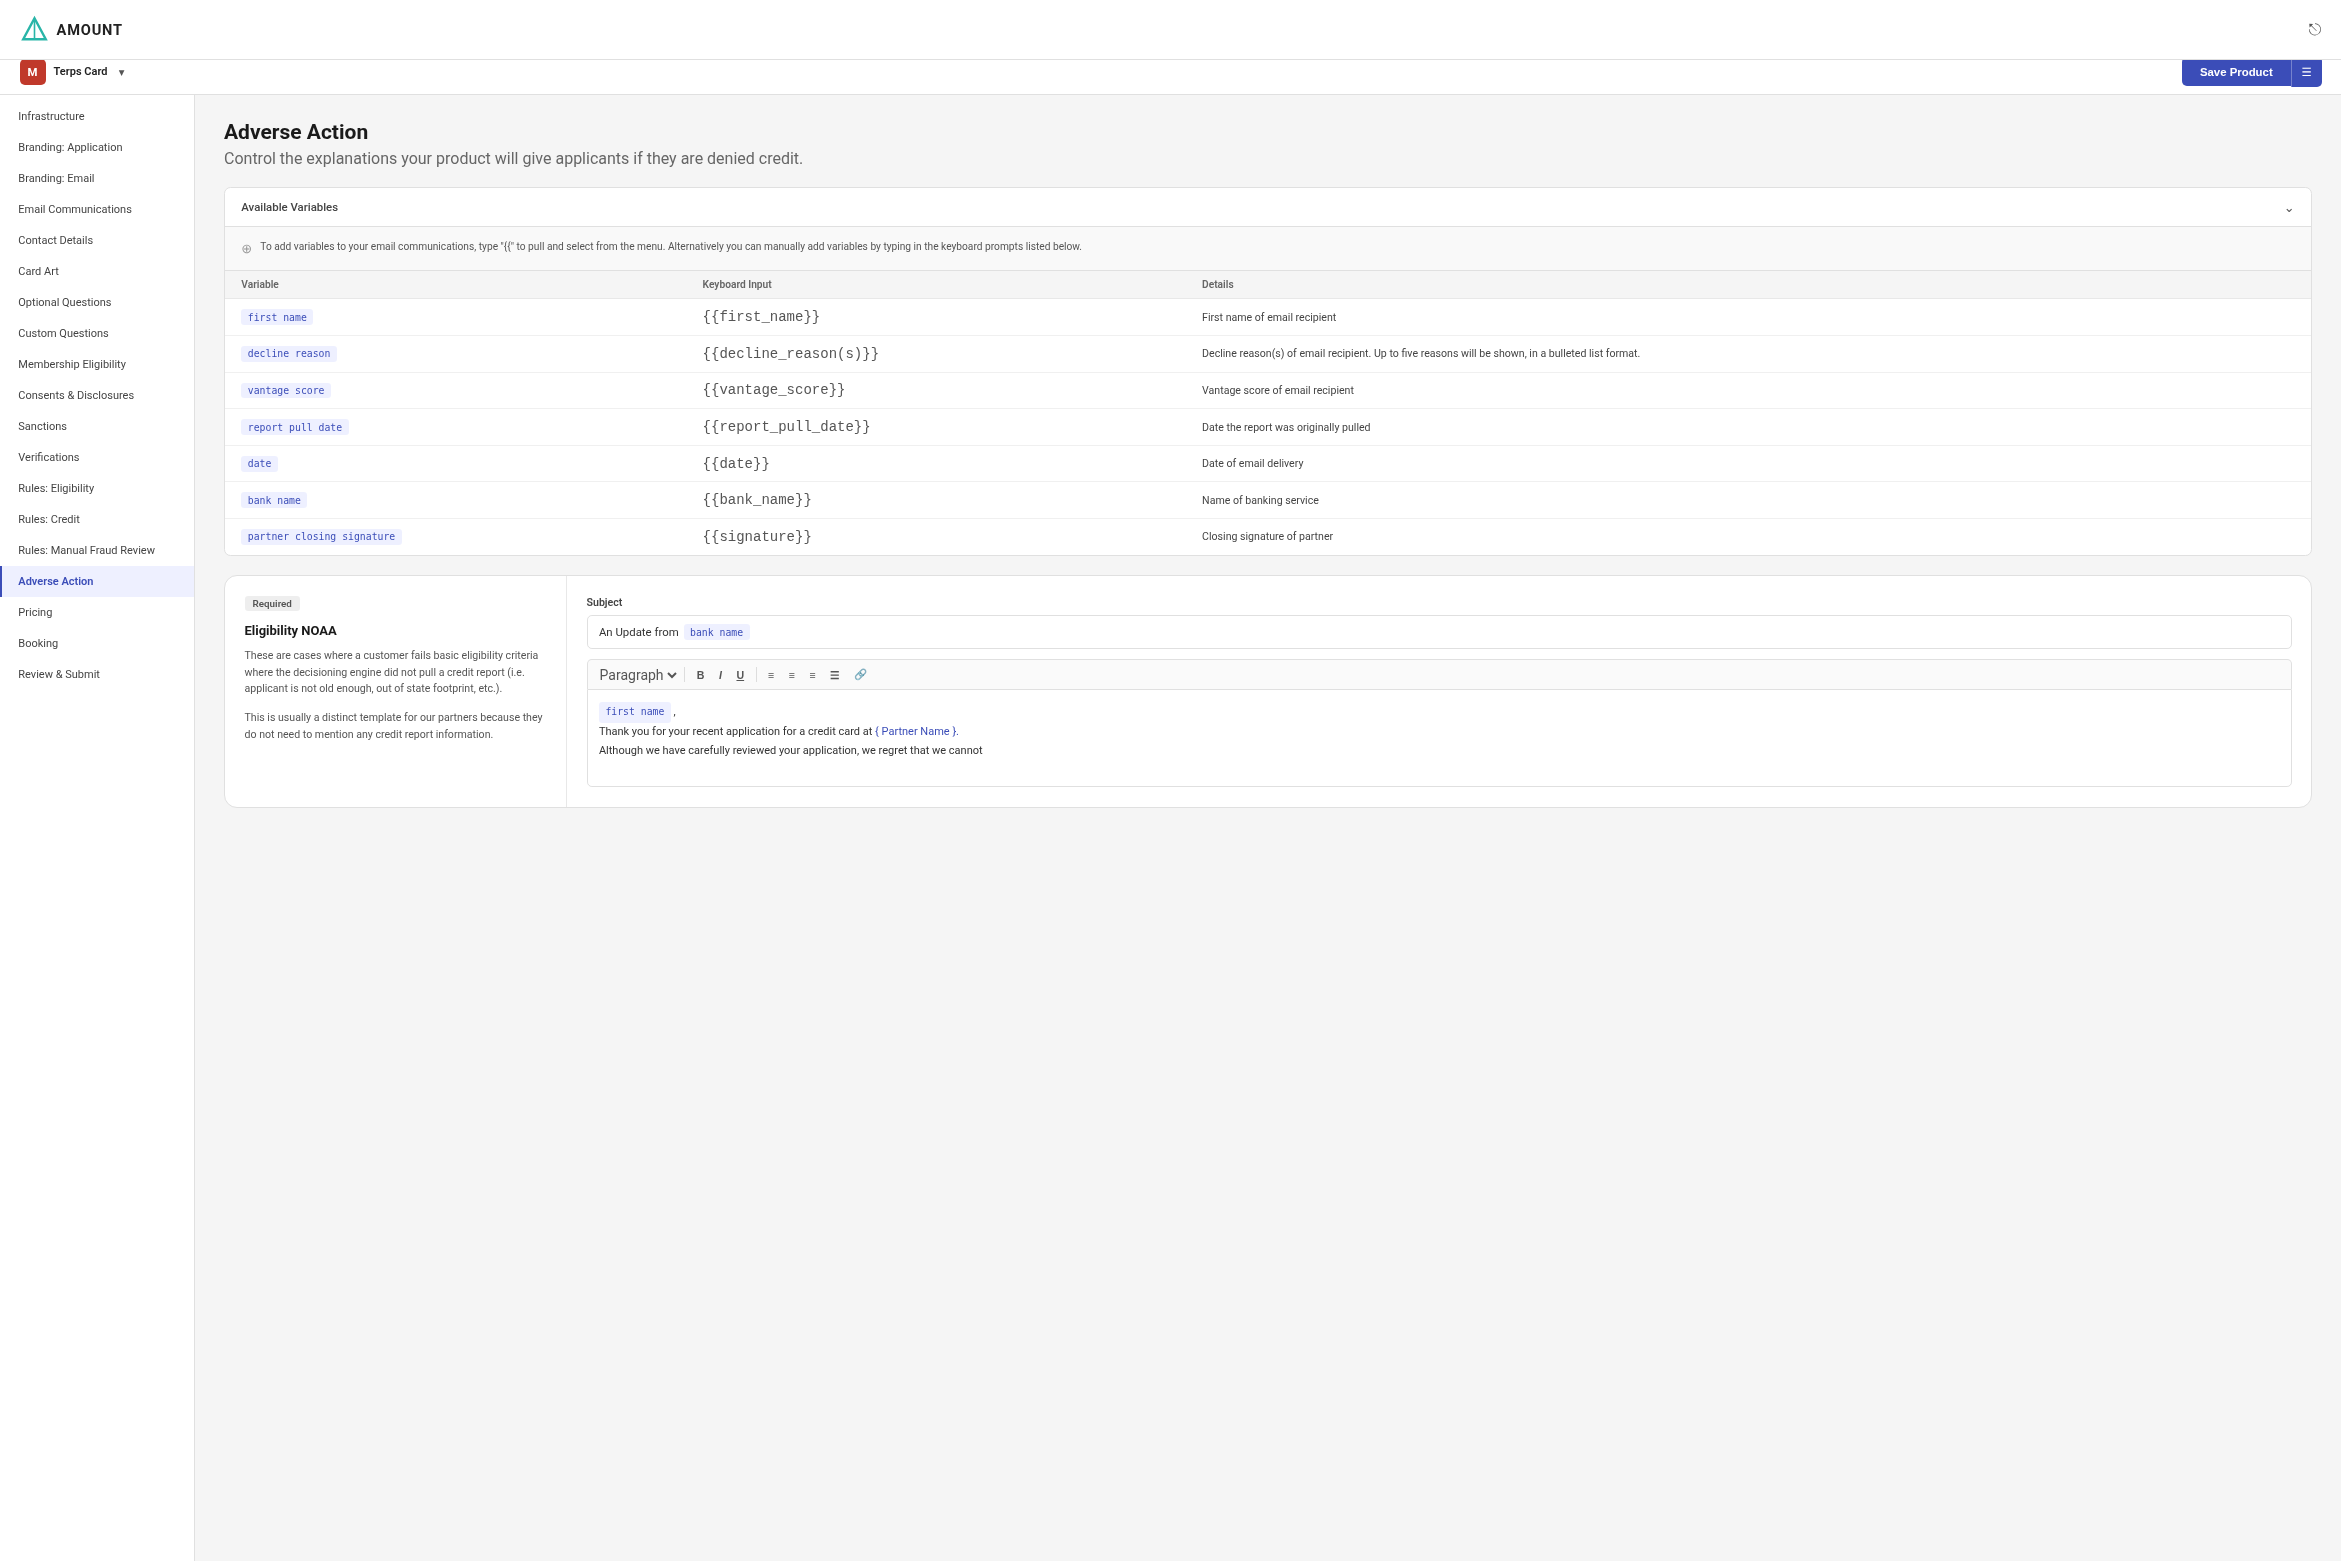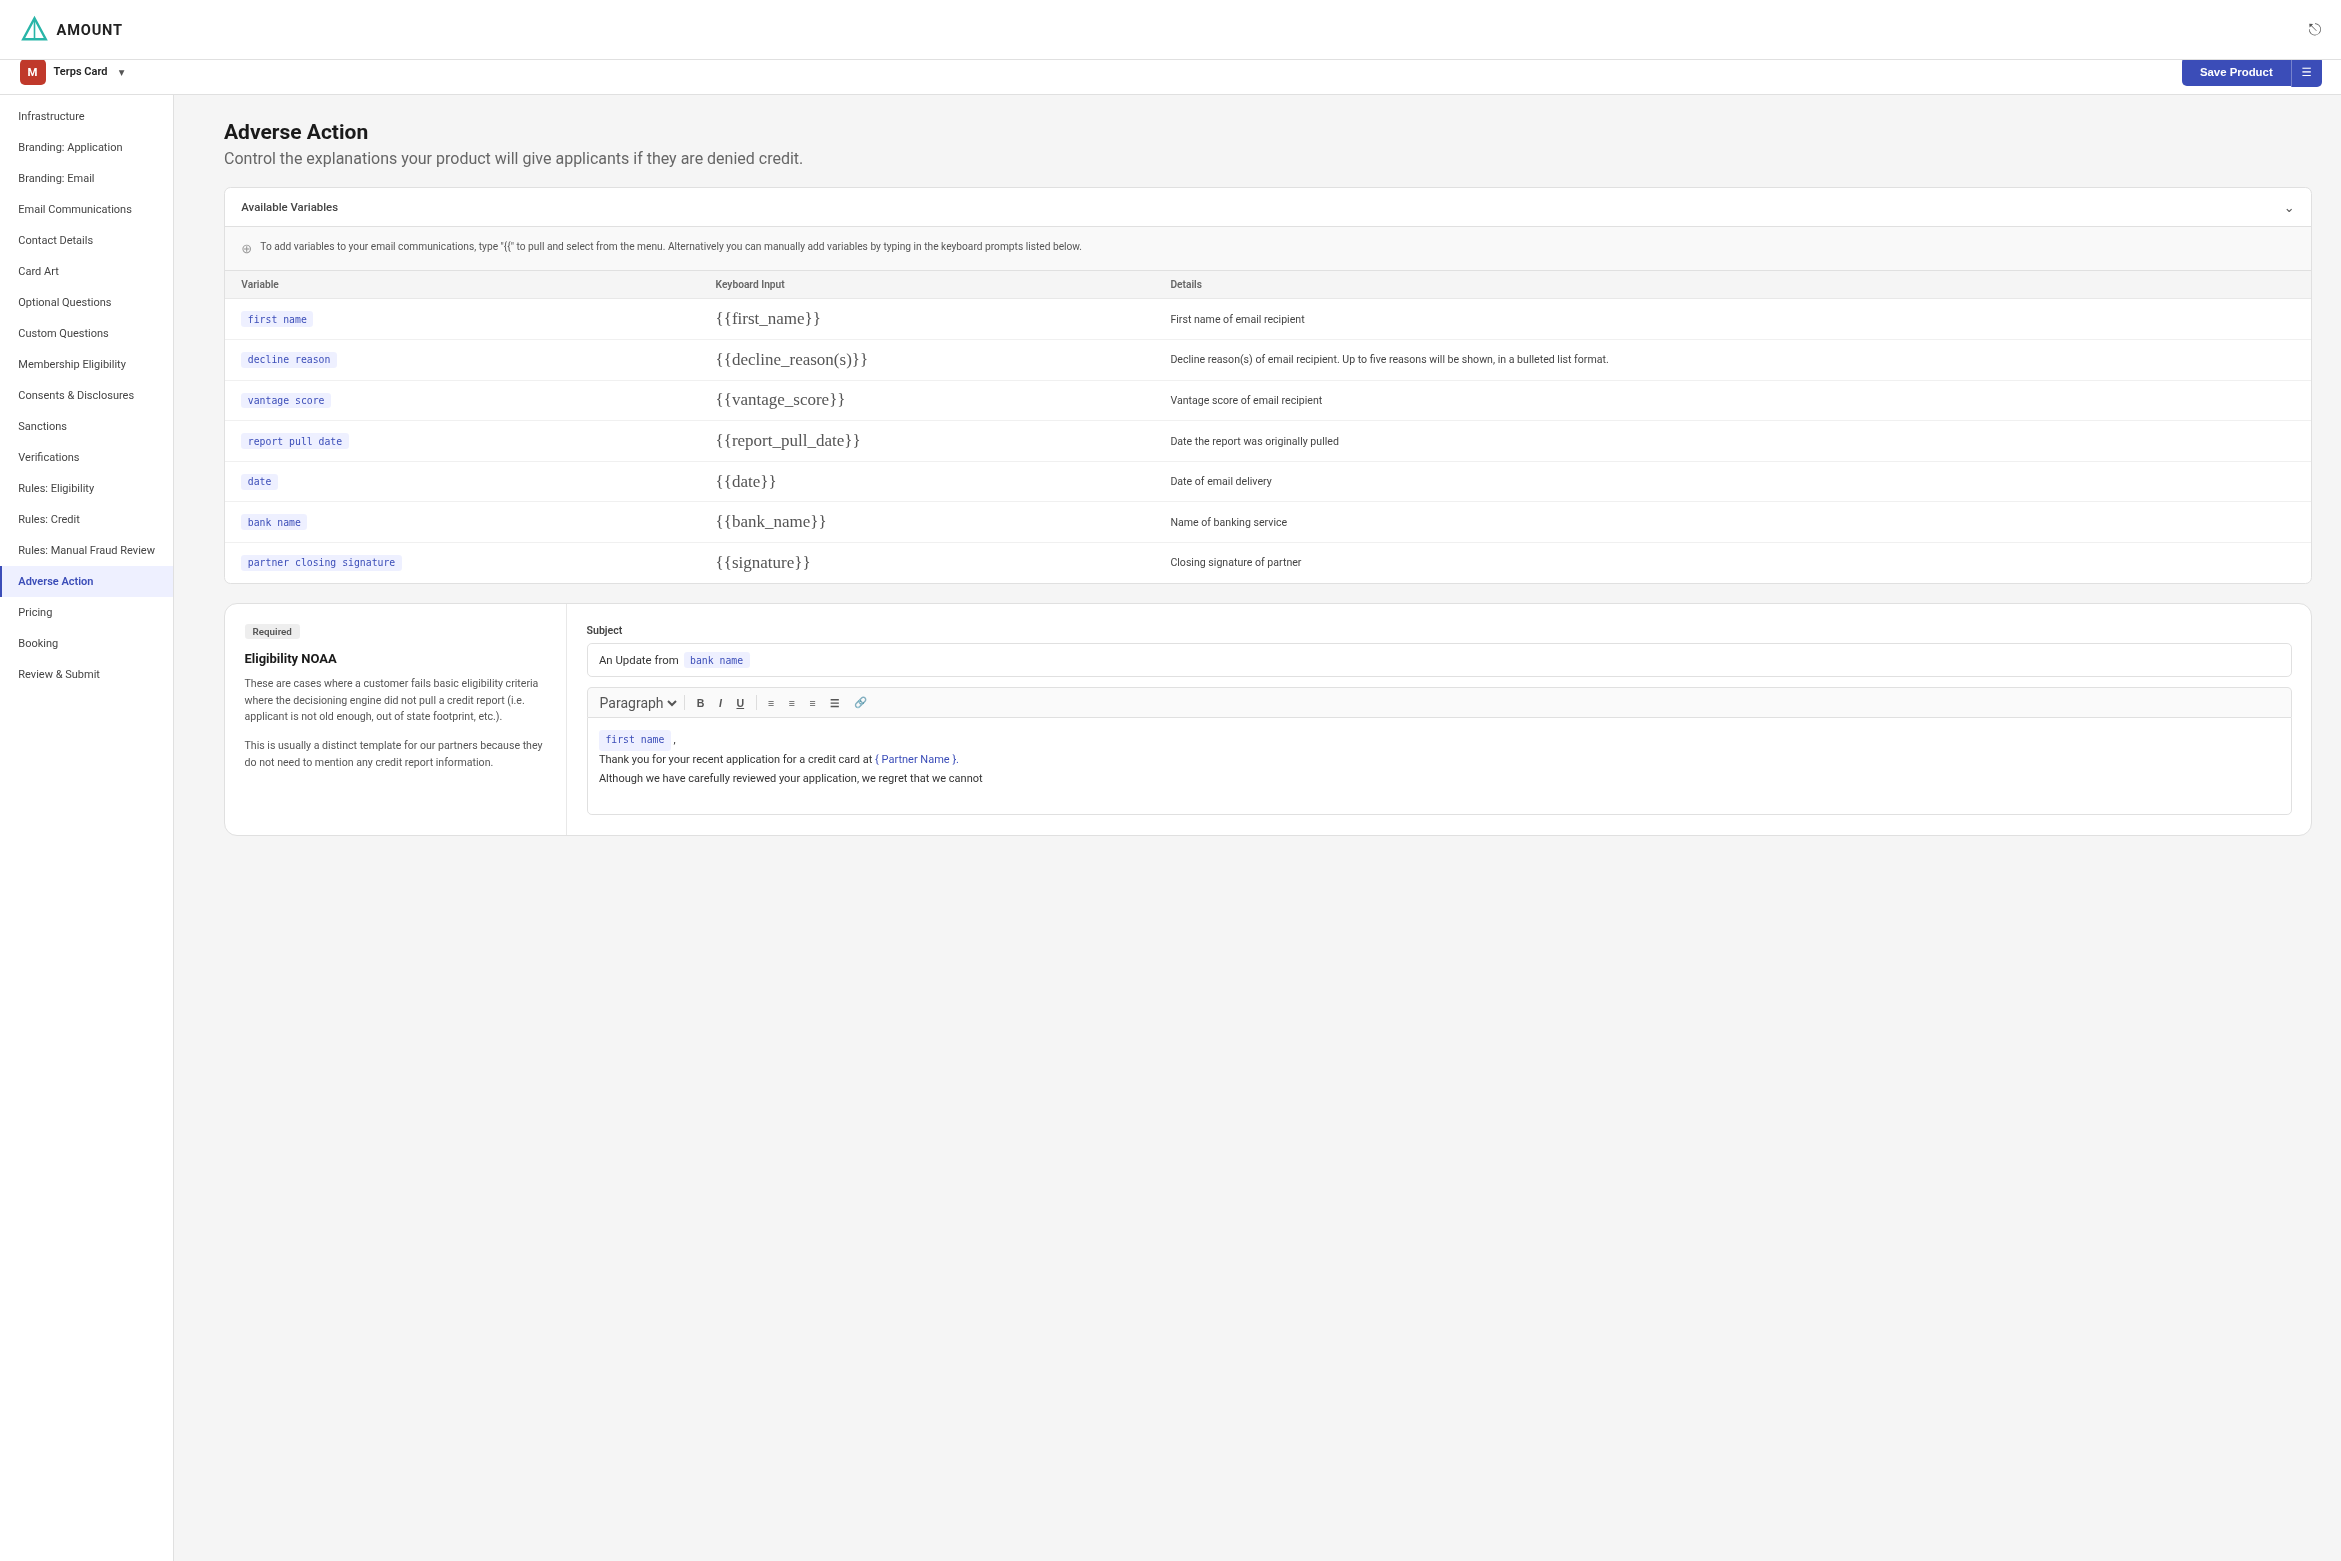--- a/index.html
+++ b/index.html
@@ -36,21 +36,21 @@
     .save-btn-icon {
       background: #3b4db8; color: #fff; border: none; border-left: 0.8px solid rgba(255,255,255,0.3);
       padding: 8.1px 9.8px; cursor: pointer; border-radius: 0 4.9px 4.9px 0; font-size: 11.4px;
     }
 
     
     .layout { display: flex; margin-top: 94px; min-height: calc(100vh - 94px); }
 
     
     .sidebar {
-      width: 174px; background: #fff; border-right: 0.8px solid #e0e0e0;
+      width: 195px; background: #fff; border-right: 0.8px solid #e0e0e0;
       position: fixed; top: 94px; left: 0; bottom: 0; overflow-y: auto;
       padding: 6.5px 0;
     }
     .sidebar-item {
       padding: 9px 16.3px; cursor: pointer; color: #444; font-size: 11px;
       border-left: 2.4px solid transparent; transition: background 0.15s;
     }
     .sidebar-item.active { color: #3b4db8; background: #eef0ff; border-left-color: #3b4db8; font-weight: 600; }
 
     
@@ -83,21 +83,21 @@
     .variables-table th {
       text-align: left; padding: 8.1px 16.3px; font-size: 10.2px; font-weight: 600;
       color: #666; border-bottom: 0.8px solid #e8e8e8;
     }
     .variables-table td { padding: 9.8px 16.3px; border-bottom: 0.8px solid #f0f0f0; font-size: 10.6px; color: #444; vertical-align: middle; }
     .variables-table tr:last-child td { border-bottom: none; }
     .var-tag {
       display: inline-block; background: #eef0ff; color: #3b4db8;
       border-radius: 3.3px; padding: 2.4px 6.5px; font-size: 9.8px; font-family: monospace;
     }
-    .var-keyboard { font-family: Liberation Serif, serif; color: #555; font-size: 17px; }
+    .var-keyboard { font-family: Liberation Mono, monospace; color: #555; font-size: 14px; }
 
     
     .noaa-section {
       background: #fff; border: 0.8px solid #e0e0e0; border-radius: 13px; padding: 0;
     }
     .noaa-inner { display: flex; gap: 0; }
     .noaa-left { padding: 19.5px; border-right: 0.8px solid #e8e8e8; flex: 0 0 342px; }
     .noaa-right { padding: 19.5px; flex: 1; }
 
     .required-badge {

